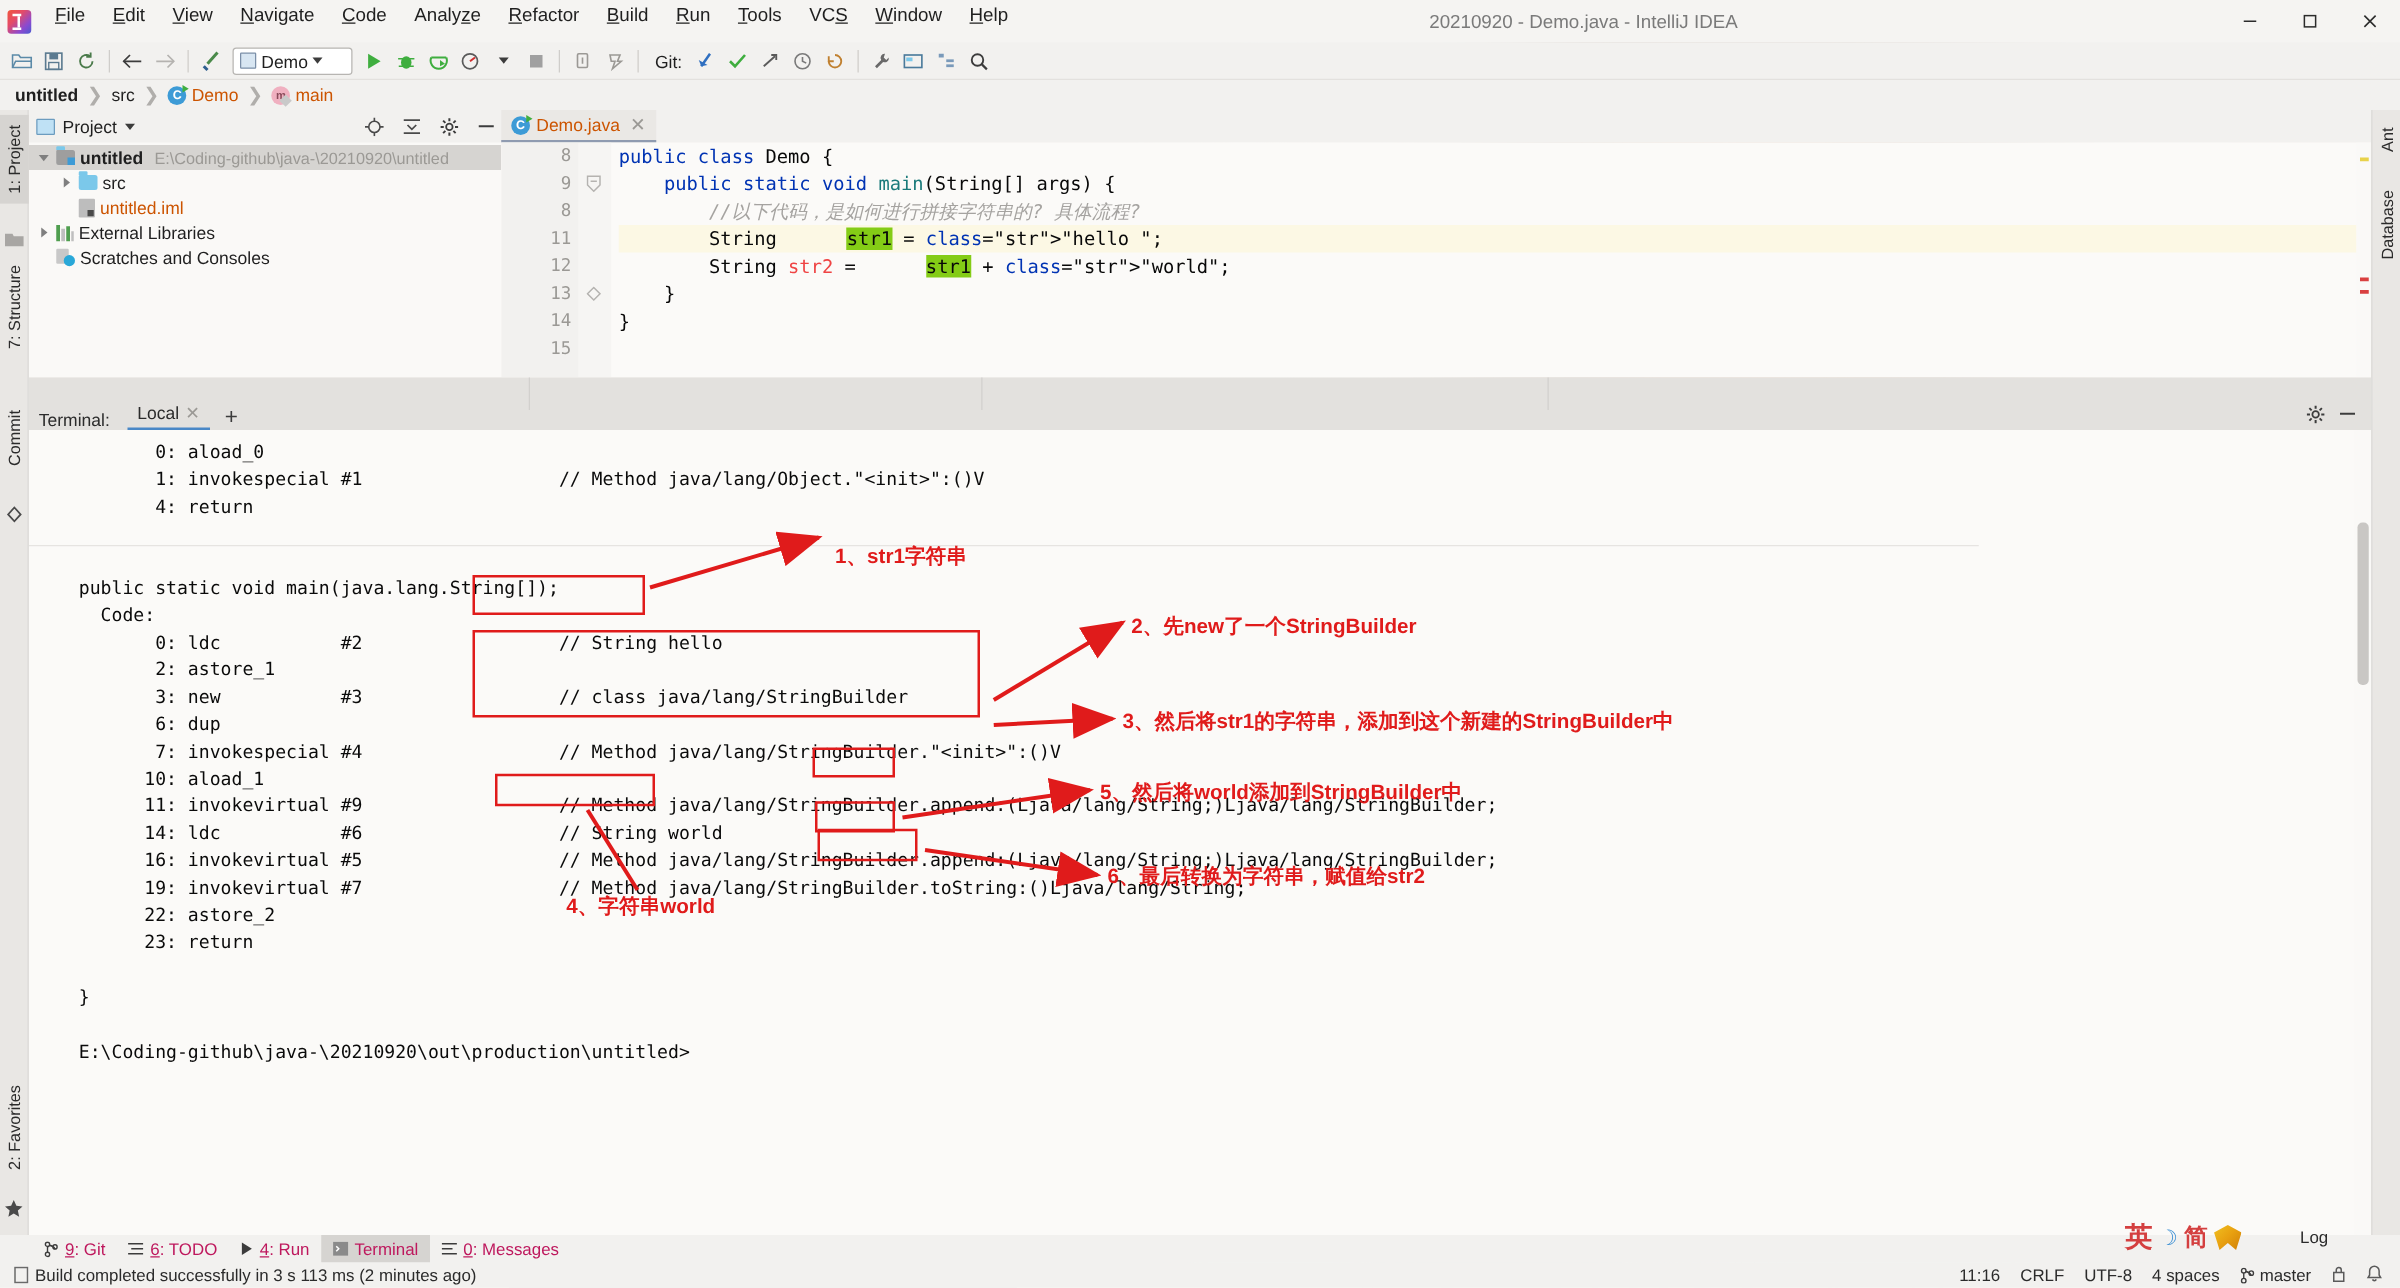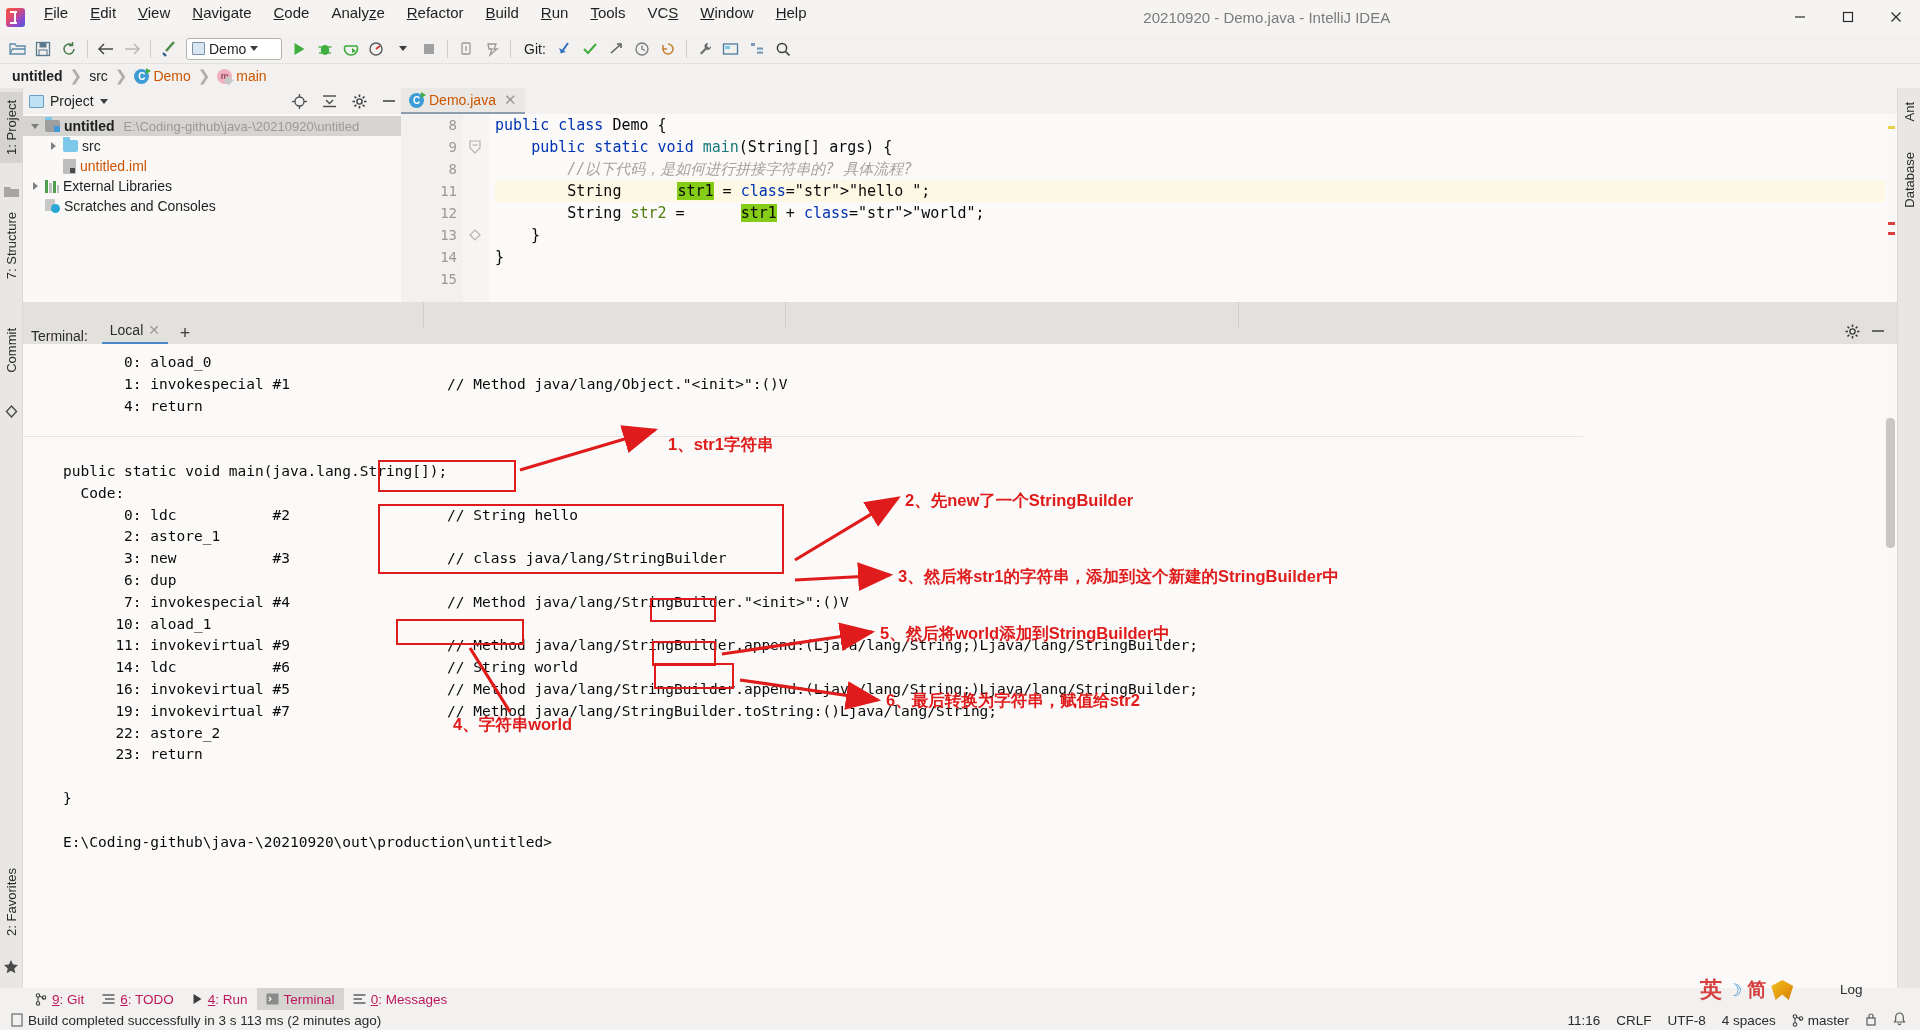--- a/index.html
+++ b/index.html
@@ -272,21 +272,21 @@
   #code {
     flex: 1; font-family: "DejaVu Sans Mono", monospace; font-size: 15px;
     color: #080808; padding-left: 6px; position: relative;
   }
   .cline { height: 22px; line-height: 22px; white-space: pre; }
   .cline.hl { background: #fcf8e4; }
   .kw { color: #0033b3; }
   .cmt { color: #a5a3a0; font-style: italic; }
   .fn { color: #1a7a7a; }
   .v-str1 { background: #84cc16; margin-left: 47px; }
-  .v-dim { color: #4d7c0f; }
+  .v-dim { color: #ef4444; }
   #code-scroll-ind {
     position: absolute; right: 0; top: 0; width: 12px; height: 188px; background: #faf9f7;
   }
   .ind-mark { position: absolute; right: 2px; width: 7px; height: 3px; }
 
   
   #terminal-panel {
     position: absolute; left: 23px; top: 302px; width: 1874px; height: 686px;
     z-index: 16;
   }

